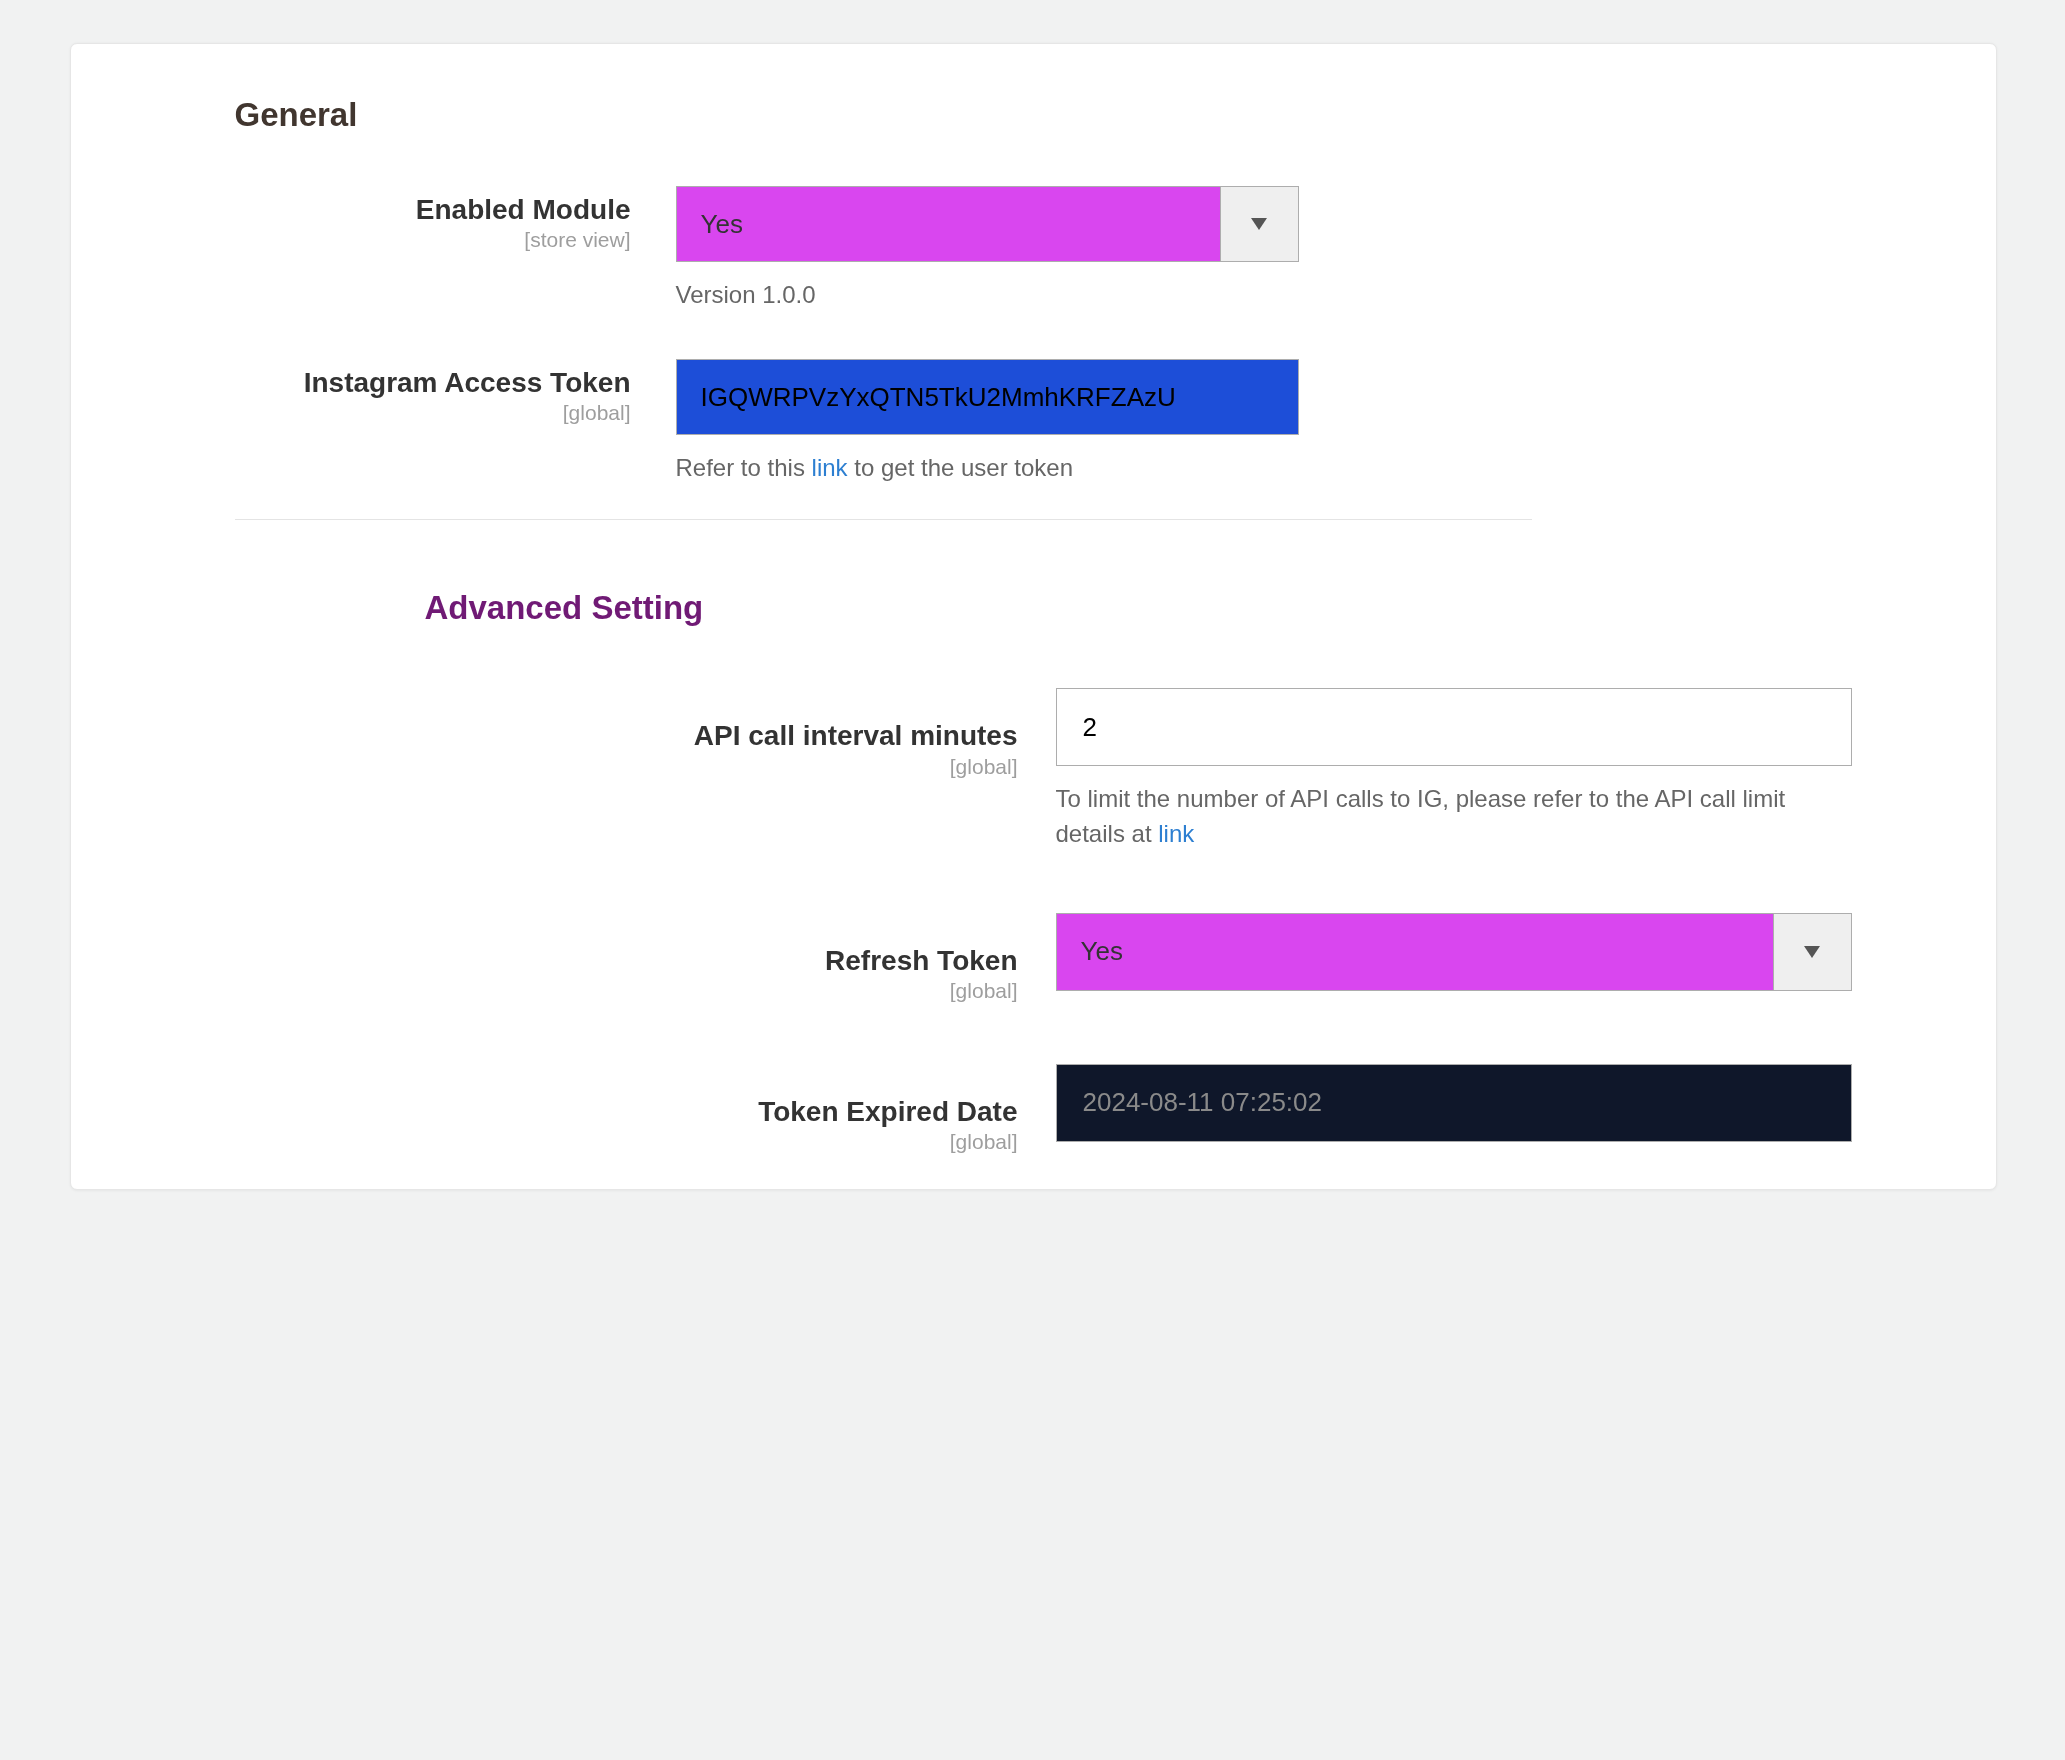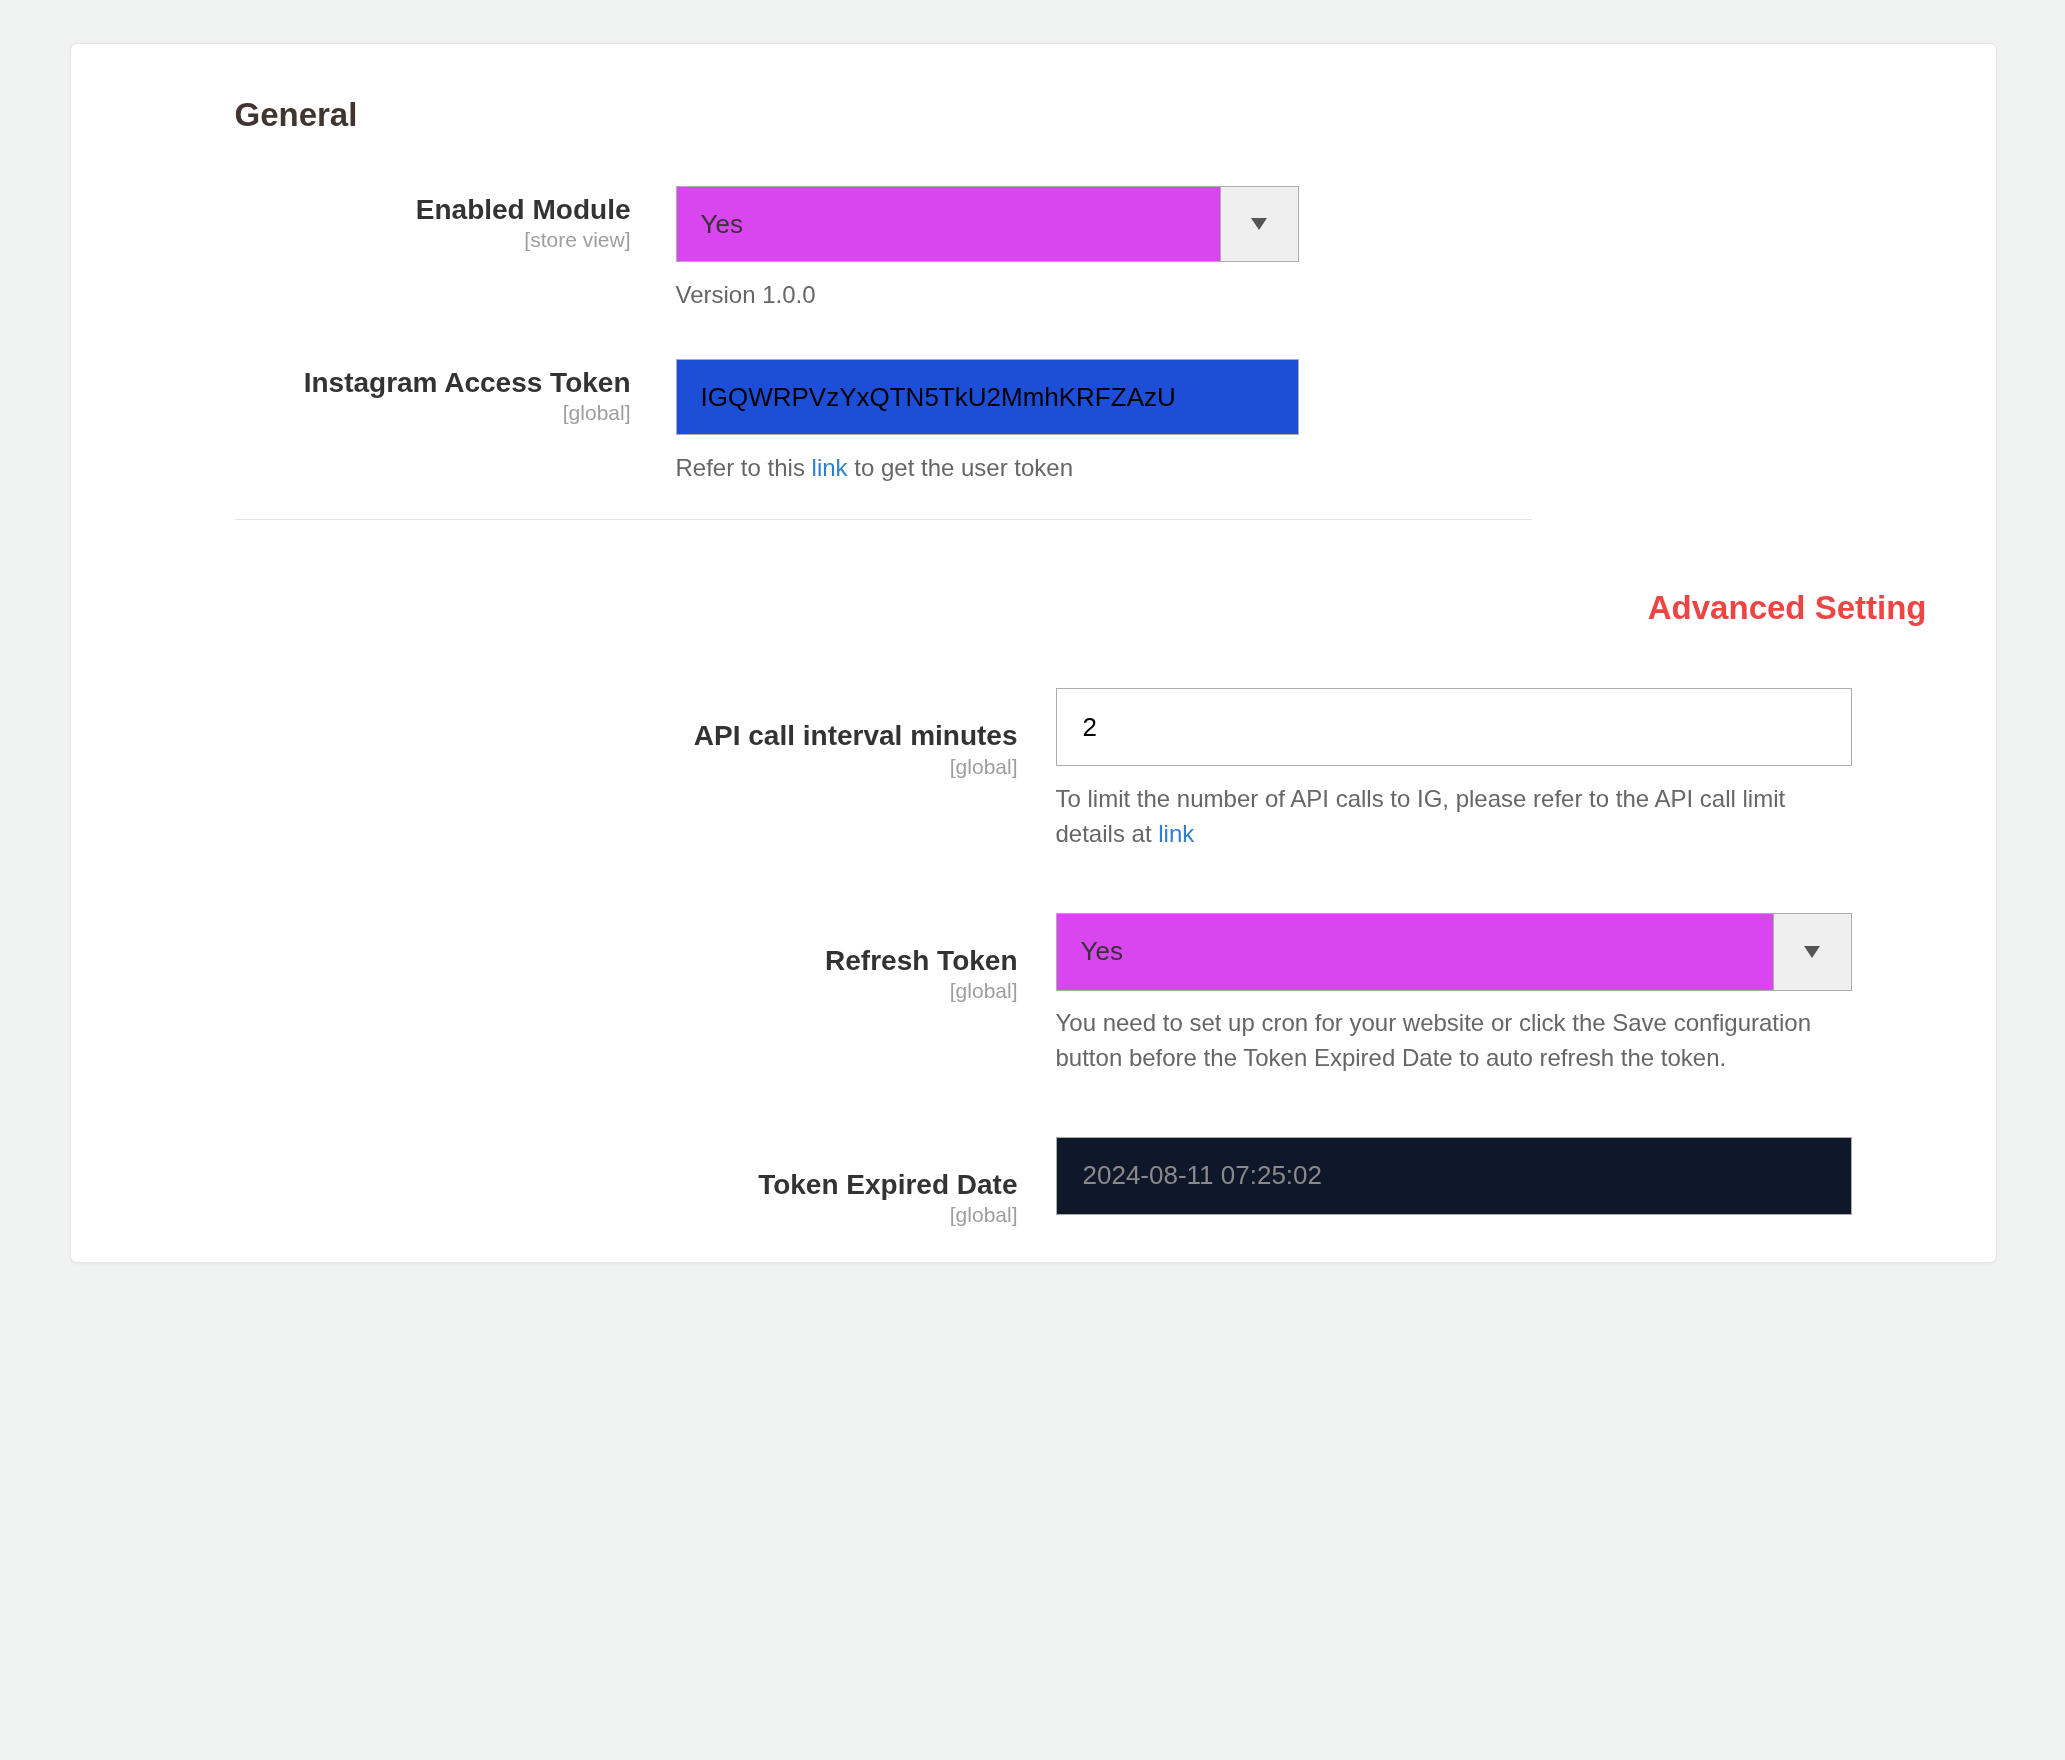--- a/index.html
+++ b/index.html
@@ -112,23 +112,22 @@
   }
 
   
   .advanced-block {
     padding-left: 285px;
     padding-top: 69px;
   }
   .advanced-heading {
     font-size: 33px;
     font-weight: 600;
-    color: #ef4444;
+    color: #701a75;
     margin: 0 0 61px 0;
-    text-align: right;
   }
   .adv-field-row {
     display: flex;
     align-items: flex-start;
     margin-bottom: 61px;
   }
   .adv-label-col {
     width: 631px;
     text-align: right;
     padding-right: 38px;
@@ -226,21 +225,20 @@
         <div class="label-main">Refresh Token</div>
         <div class="label-scope">[global]</div>
       </div>
       <div class="adv-value-col">
         <div class="adv-select-wrap">
           <div class="select-value">Yes</div>
           <div class="select-button">
             <span class="triangle-down"></span>
           </div>
         </div>
-        <div class="adv-help">You need to set up cron for your website or click the Save configuration button before the Token Expired Date to auto refresh the token.</div>
       </div>
     </div>
 
     <div class="adv-field-row" style="margin-bottom:0;">
       <div class="adv-label-col">
         <div class="label-main">Token Expired Date</div>
         <div class="label-scope">[global]</div>
       </div>
       <div class="adv-value-col">
         <input type="text" class="adv-input" readonly="" value="2024-08-11 07:25:02" style="">

